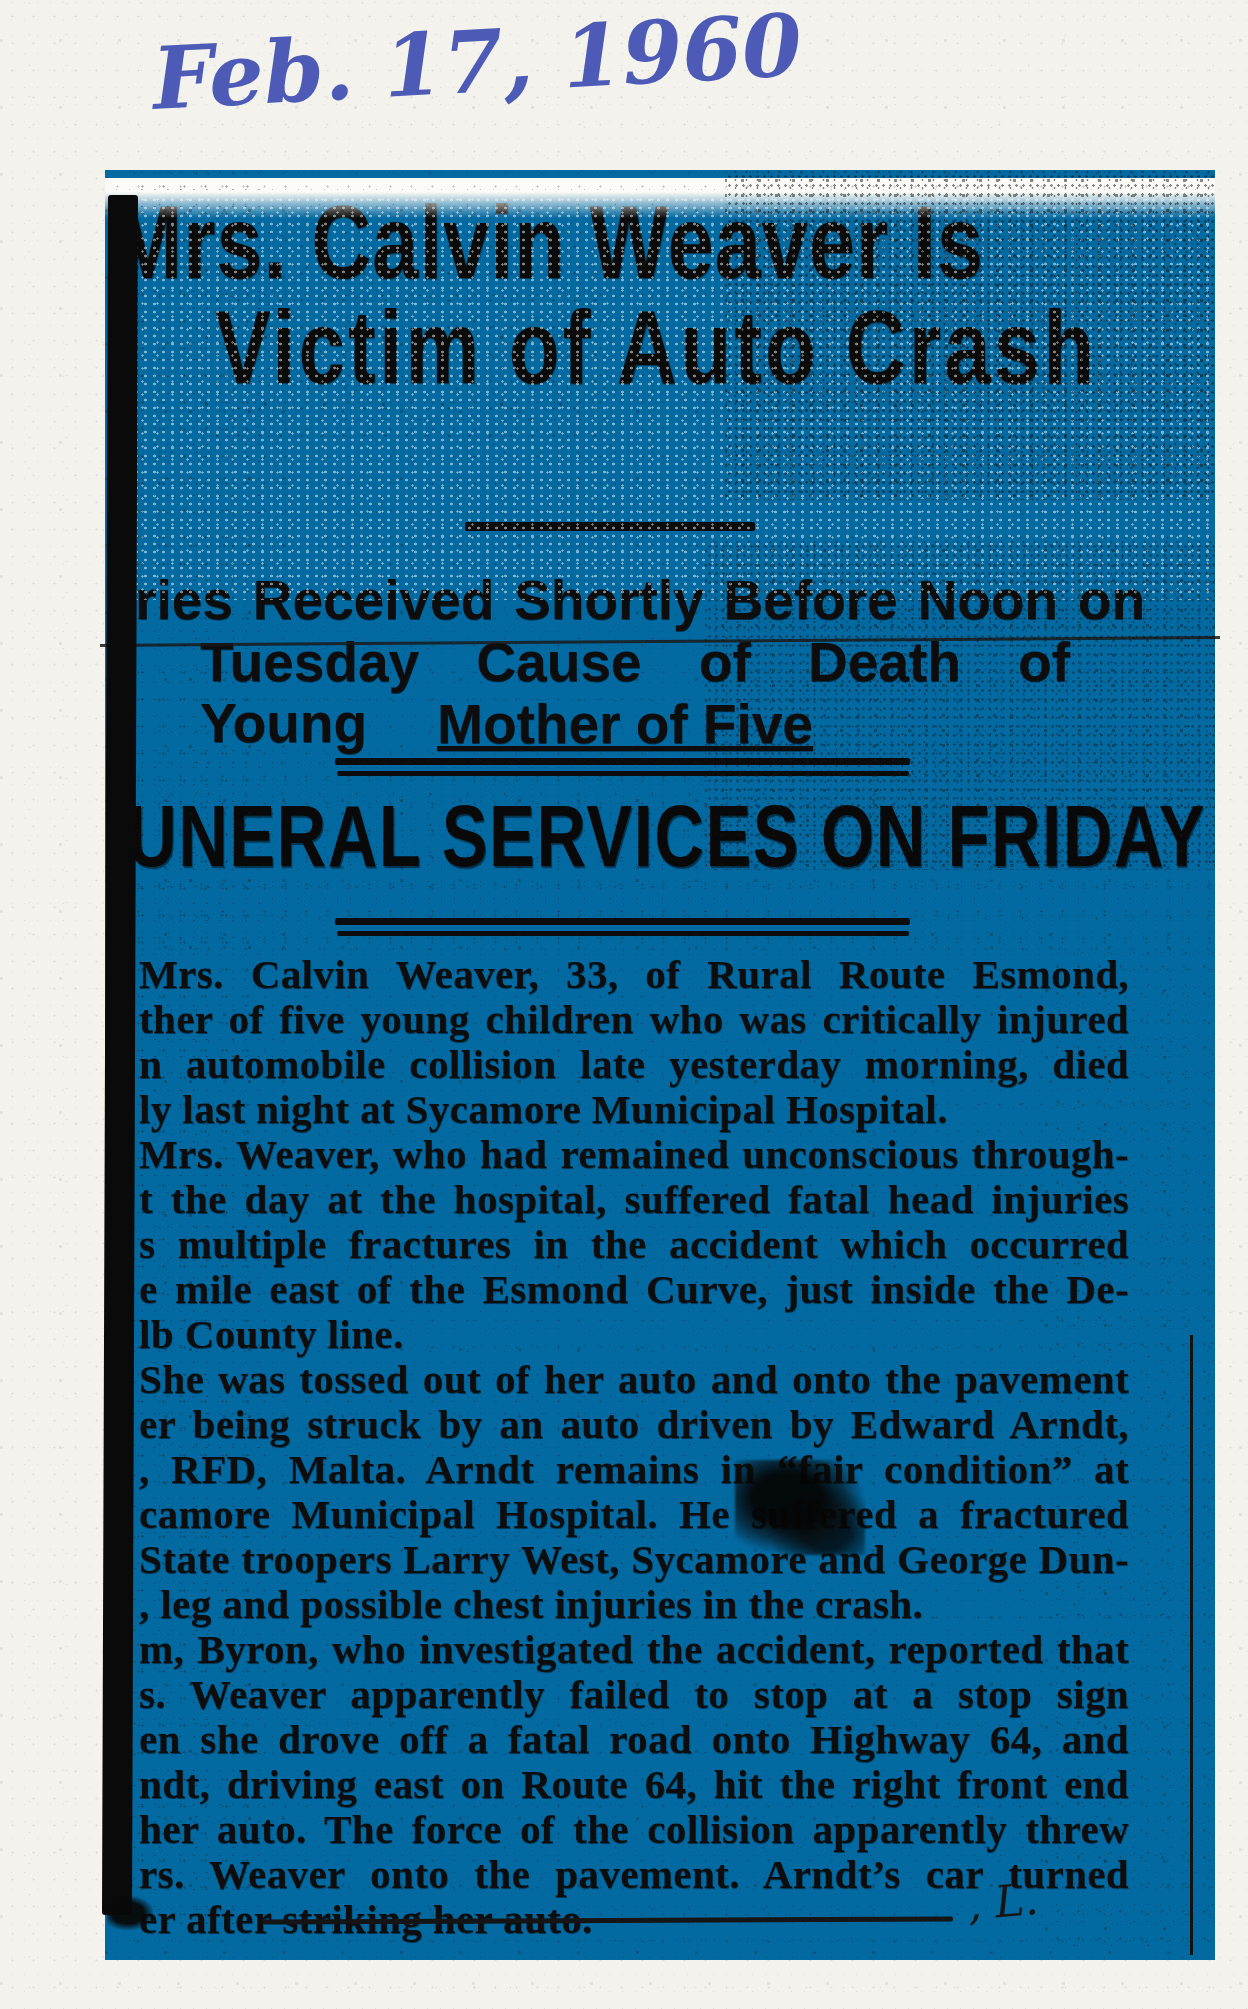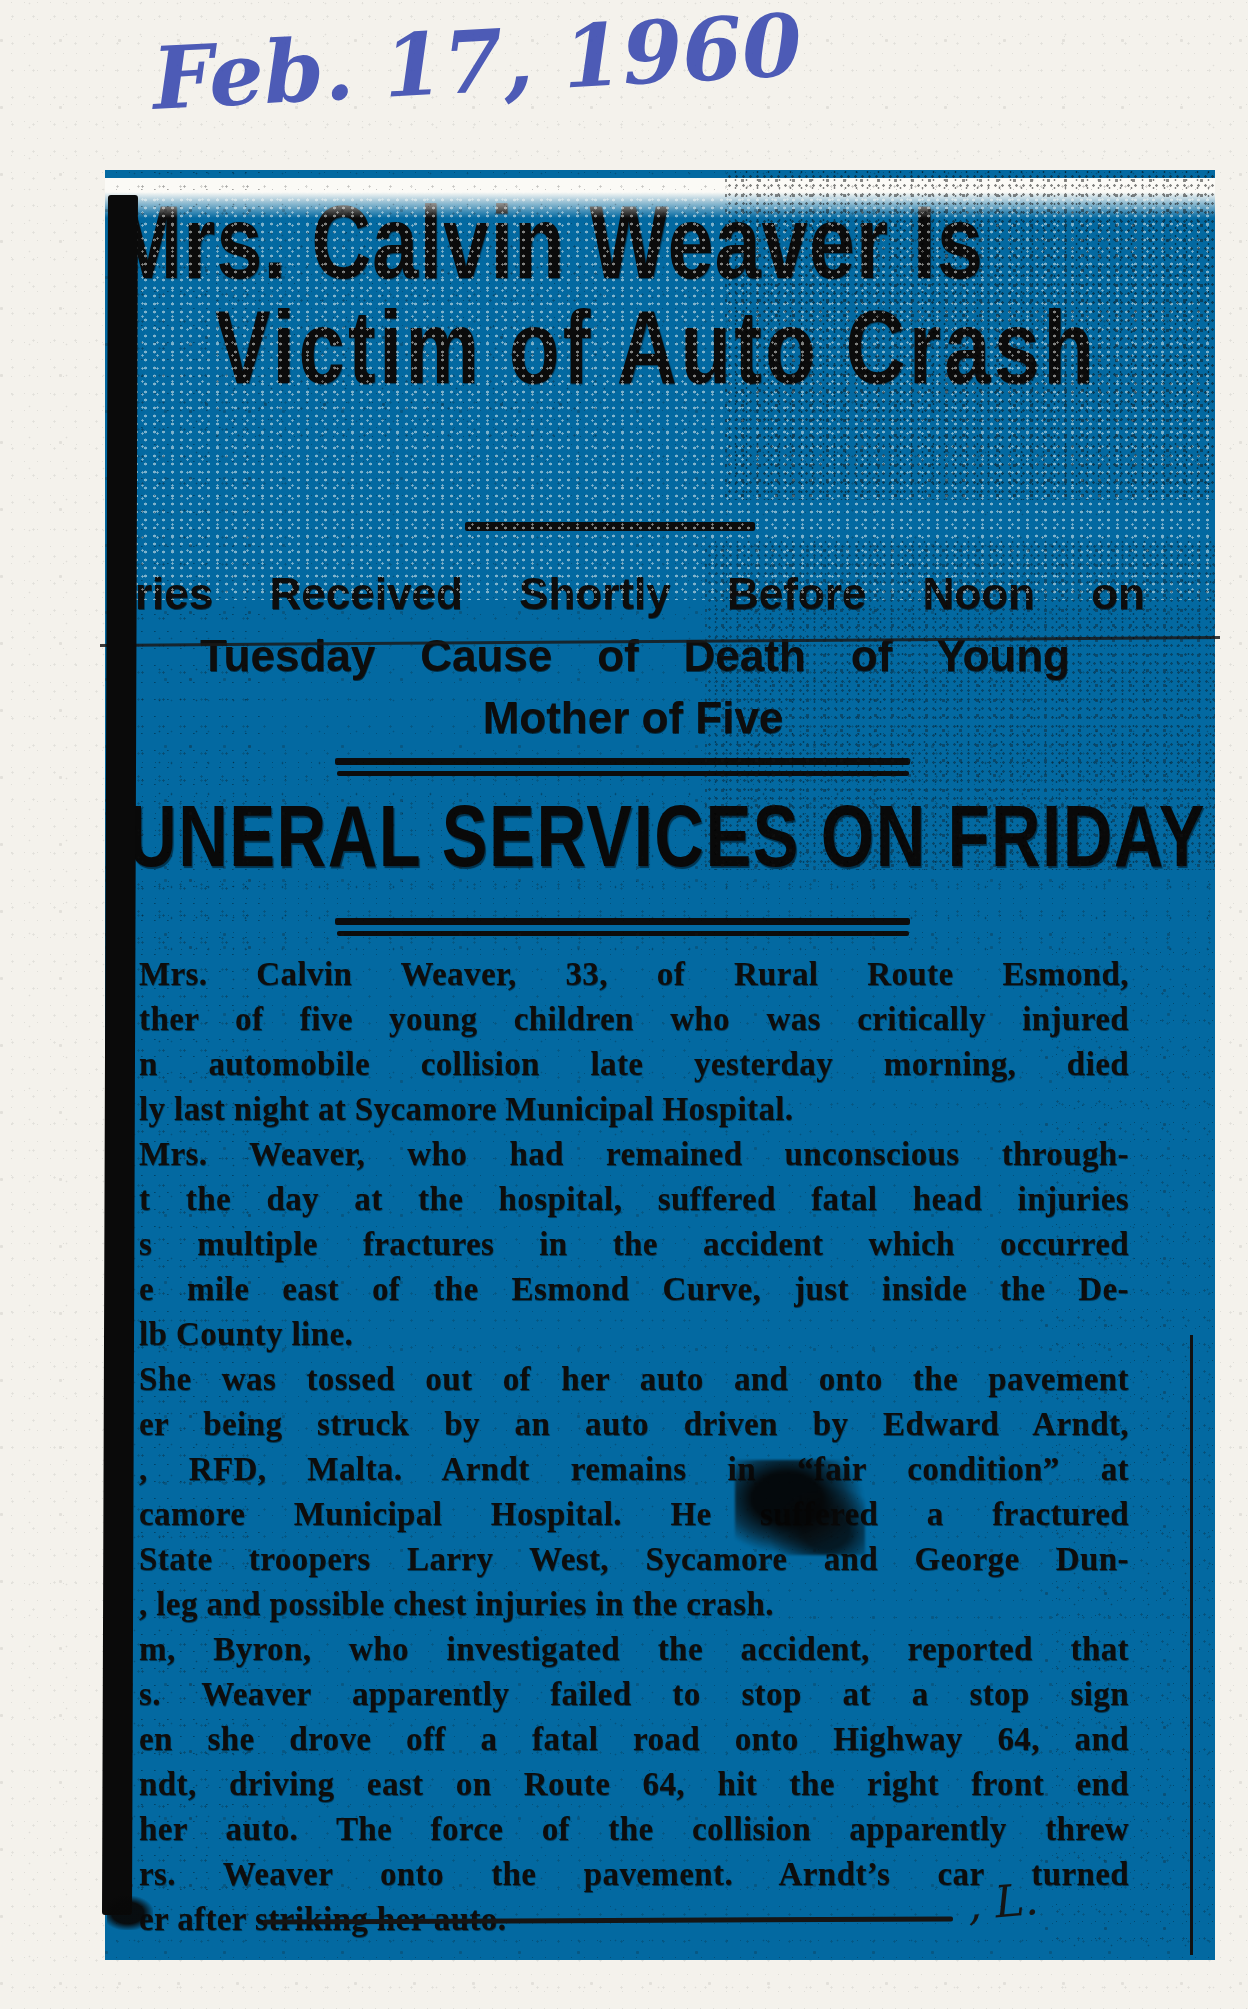--- a/index.html
+++ b/index.html
@@ -40,37 +40,37 @@
     position:absolute;white-space:nowrap;color:#0b0b0b;
     font-family:"Liberation Sans",sans-serif;font-weight:700;
     font-size:104px;line-height:1;
     transform:scaleX(.8);transform-origin:left top;
     text-shadow:1px 1px 1px rgba(0,0,0,.45);
     z-index:1;
   }
   .sub{
     position:absolute;color:#0d0d0d;
     font-family:"Liberation Sans",sans-serif;font-weight:700;
-    font-size:44px;line-height:1.1;
+    font-size:55px;line-height:1.1;
     text-align:justify;text-align-last:justify;
     text-shadow:.4px .6px .6px rgba(0,0,0,.55);
     z-index:1;
   }
   .secthl{
     position:absolute;white-space:nowrap;color:#090909;
     font-family:"Liberation Sans",sans-serif;font-weight:700;
     font-size:88px;line-height:1;letter-spacing:2px;
     transform:scaleX(.78);transform-origin:left top;
     text-shadow:1.5px 1.5px 1px rgba(0,0,0,.5);
     z-index:1;
   }
   #body-col{
     position:absolute;left:34px;top:782px;width:990px;
     font-family:"Liberation Serif",serif;font-weight:700;
-    font-size:33px;color:#0d0d0d;letter-spacing:.4px;
+    font-size:41px;color:#0d0d0d;letter-spacing:.4px;
     text-shadow:.5px .7px .7px rgba(0,0,0,.5);
     z-index:1;
   }
   .bl{height:45px;line-height:45px;text-align:justify;text-align-last:justify;overflow:visible;}
   .bl.pe{text-align:center;text-align-last:left;}
   #handnote{
     position:absolute;left:150px;top:28px;
     font-family:"DejaVu Serif",serif;font-style:italic;font-weight:700;
     font-size:86px;color:#3f4fb2;opacity:.92;
     transform:rotate(-3deg);transform-origin:left top;
@@ -127,21 +127,21 @@
 
   <div class="hl" style="left:8px;top:20px;letter-spacing:1px;">Mrs. Calvin Weaver Is</div>
   <div class="hl" style="left:110px;top:125px;letter-spacing:4px;">Victim of Auto Crash</div>
   <div id="head-fade"></div>
 
   <div class="rule" style="left:360px;top:352px;width:290px;height:9px;"></div>
 
   <div class="sub" style="left:30px;top:400px;width:1010px;">ries Received Shortly Before Noon on</div>
   <div class="sub" style="left:95px;top:462px;width:870px;">Tuesday Cause of Death of Young</div>
   <div id="scanline"></div>
-  <div class="sub" style="left:8px;top:524px;width:1040px;text-align:left;text-align-last:center;">Mother of Five</div>
+  <div class="sub" style="left:0;top:524px;width:1040px;text-align:left;text-align-last:center;text-decoration:underline;">Mother of Five</div>
 
   <div class="rule" style="left:230px;top:588px;width:575px;height:7px;"></div>
   <div class="rule" style="left:232px;top:601px;width:572px;height:5px;"></div>
 
   <div class="secthl" style="left:22px;top:622px;">UNERAL SERVICES ON FRIDAY</div>
 
   <div class="rule" style="left:230px;top:748px;width:575px;height:7px;"></div>
   <div class="rule" style="left:232px;top:761px;width:572px;height:5px;"></div>
 
   <div id="body-col">

